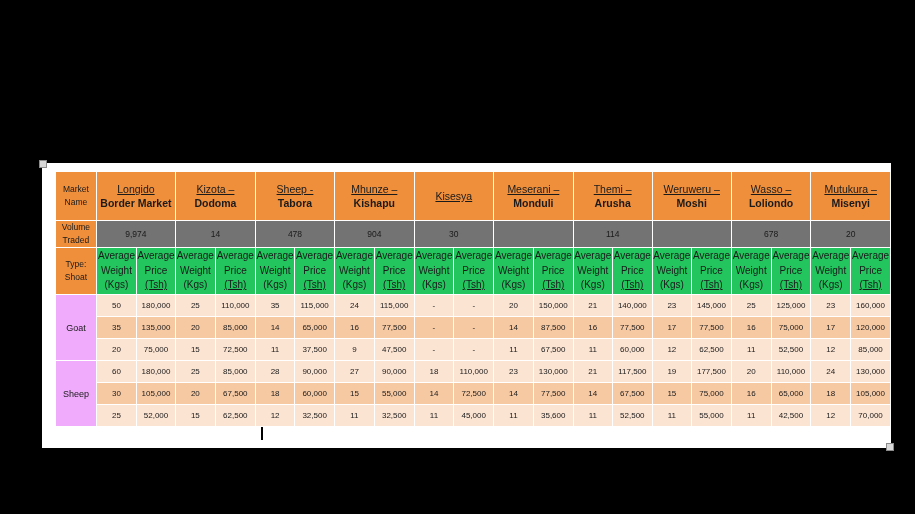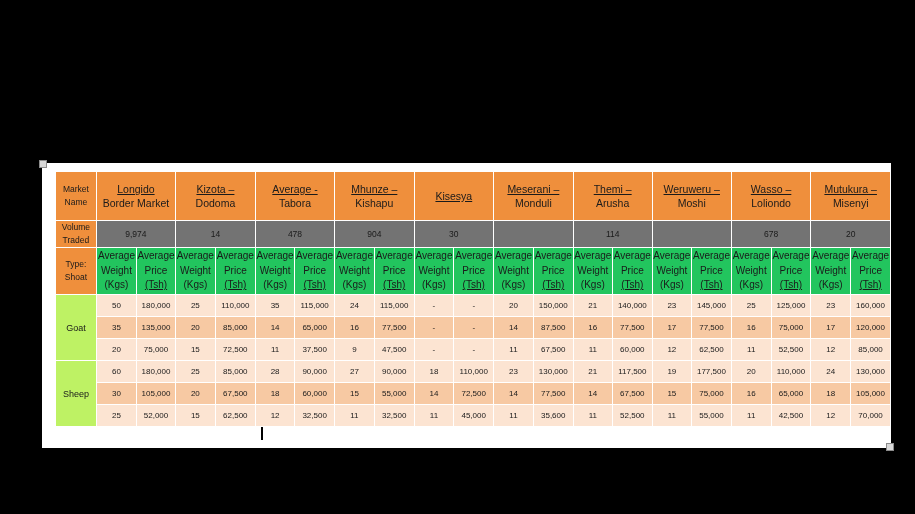--- a/index.html
+++ b/index.html
@@ -69,20 +69,21 @@
     font-weight: bold;
     line-height: 1.35;
     height: 48px;
   }
   .hdr-dark .mk-line1 {
     display: block;
     text-decoration: underline;
   }
   .hdr-dark .mk-line2 {
     display: block;
+    font-weight: bold;
   }
 
   .rowlabel-dark {
     background: #ef8f3c;
     font-size: 8.5px;
     font-weight: bold;
     color: #111111;
     line-height: 1.5;
     width: 55px;
   }
@@ -108,21 +109,21 @@
 
   
   .d-dark { background: #f7c9a3; }
   .d-light { background: #fce4d2; }
   .data-cell {
     font-size: 8px;
     height: 21px;
   }
 
   .grp-goat, .grp-sheep {
-    background: #bef264;
+    background: #f0abfc;
     font-size: 9px;
     font-weight: bold;
     color: #111111;
   }
   .sep-line {
     position: absolute;
     top: 8px;
     left: 219px;
     width: 1.5px;
     height: 269px;
@@ -167,21 +168,21 @@
             <td class="rowlabel-dark"><span>Market</span><br><span>Name</span></td>
             <td class="hdr-dark" colspan="2">
               <span class="mk-line1">Longido</span>
               <span class="mk-line2">Border Market</span>
             </td>
             <td class="hdr-dark" colspan="2">
               <span class="mk-line1">Kizota –</span>
               <span class="mk-line2">Dodoma</span>
             </td>
             <td class="hdr-dark" colspan="2">
-              <span class="mk-line1">Average  -</span>
+              <span class="mk-line1">Sheep  -</span>
               <span class="mk-line2">Tabora</span>
             </td>
             <td class="hdr-dark" colspan="2">
               <span class="mk-line1">Mhunze –</span>
               <span class="mk-line2">Kishapu</span>
             </td>
             <td class="hdr-dark" colspan="2">
               <span class="mk-line1">Kisesya</span>
             </td>
             <td class="hdr-dark" colspan="2">

